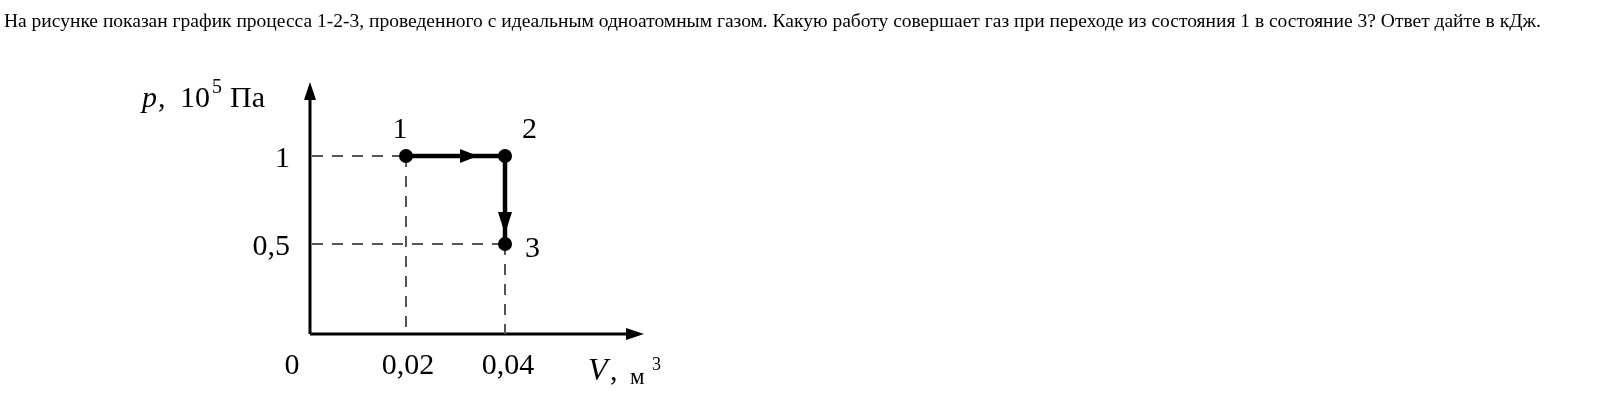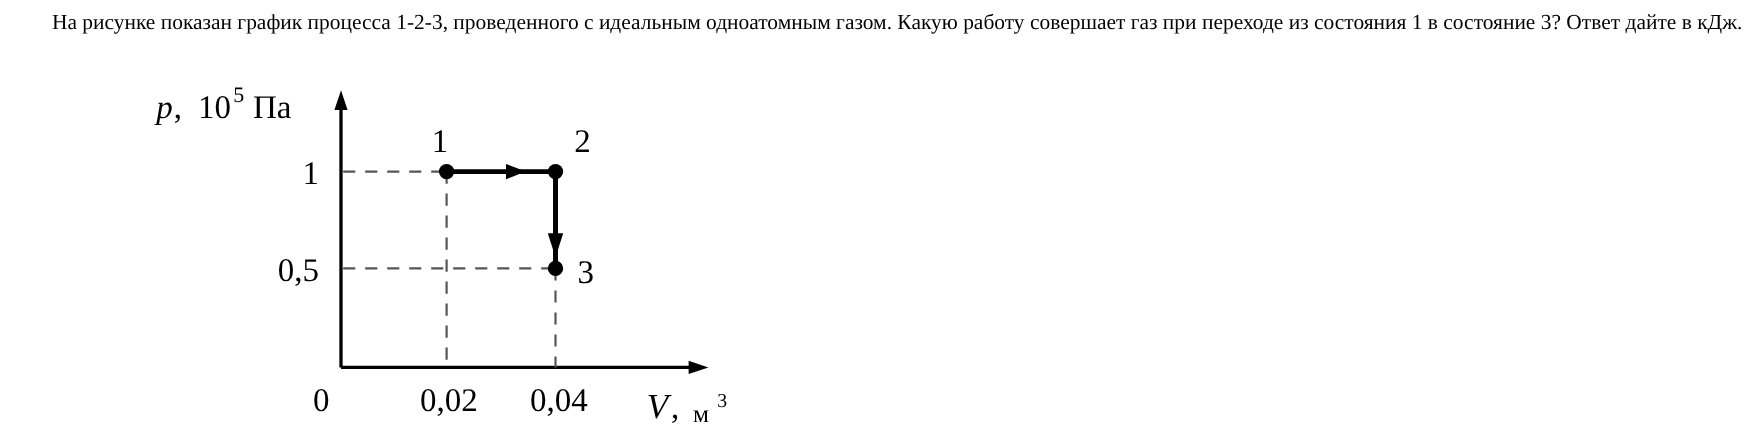--- a/index.html
+++ b/index.html
@@ -15,21 +15,21 @@
     position: relative;
     overflow: hidden;
   }
   #problem-text {
     position: absolute;
     left: 4px;
     top: 8px;
     width: 1580px;
     font-size: 19.5px;
     line-height: 1.34;
-    text-align: right;
+    text-align: left;
     font-family: "Liberation Serif", serif;
   }
   #figure {
     position: absolute;
     left: 0px;
     top: 62px;
     width: 760px;
     height: 340px;
   }
   #figure svg {

